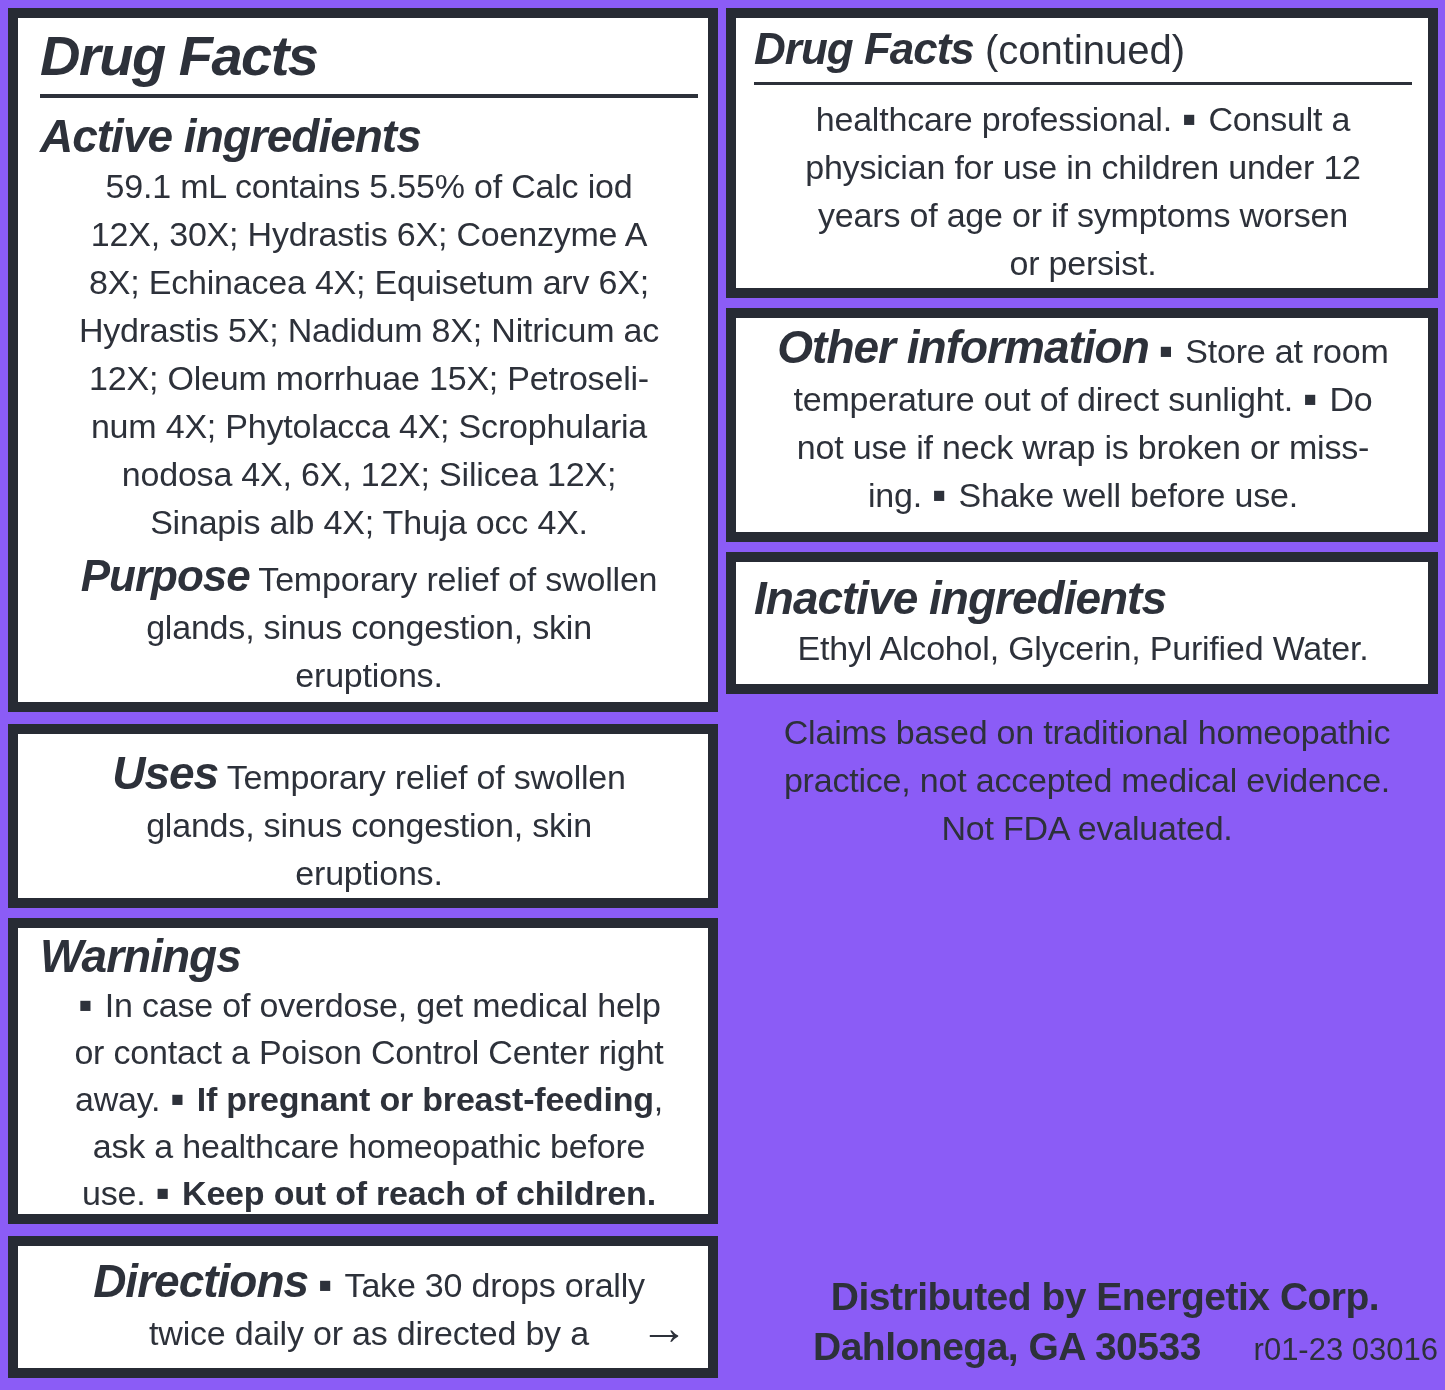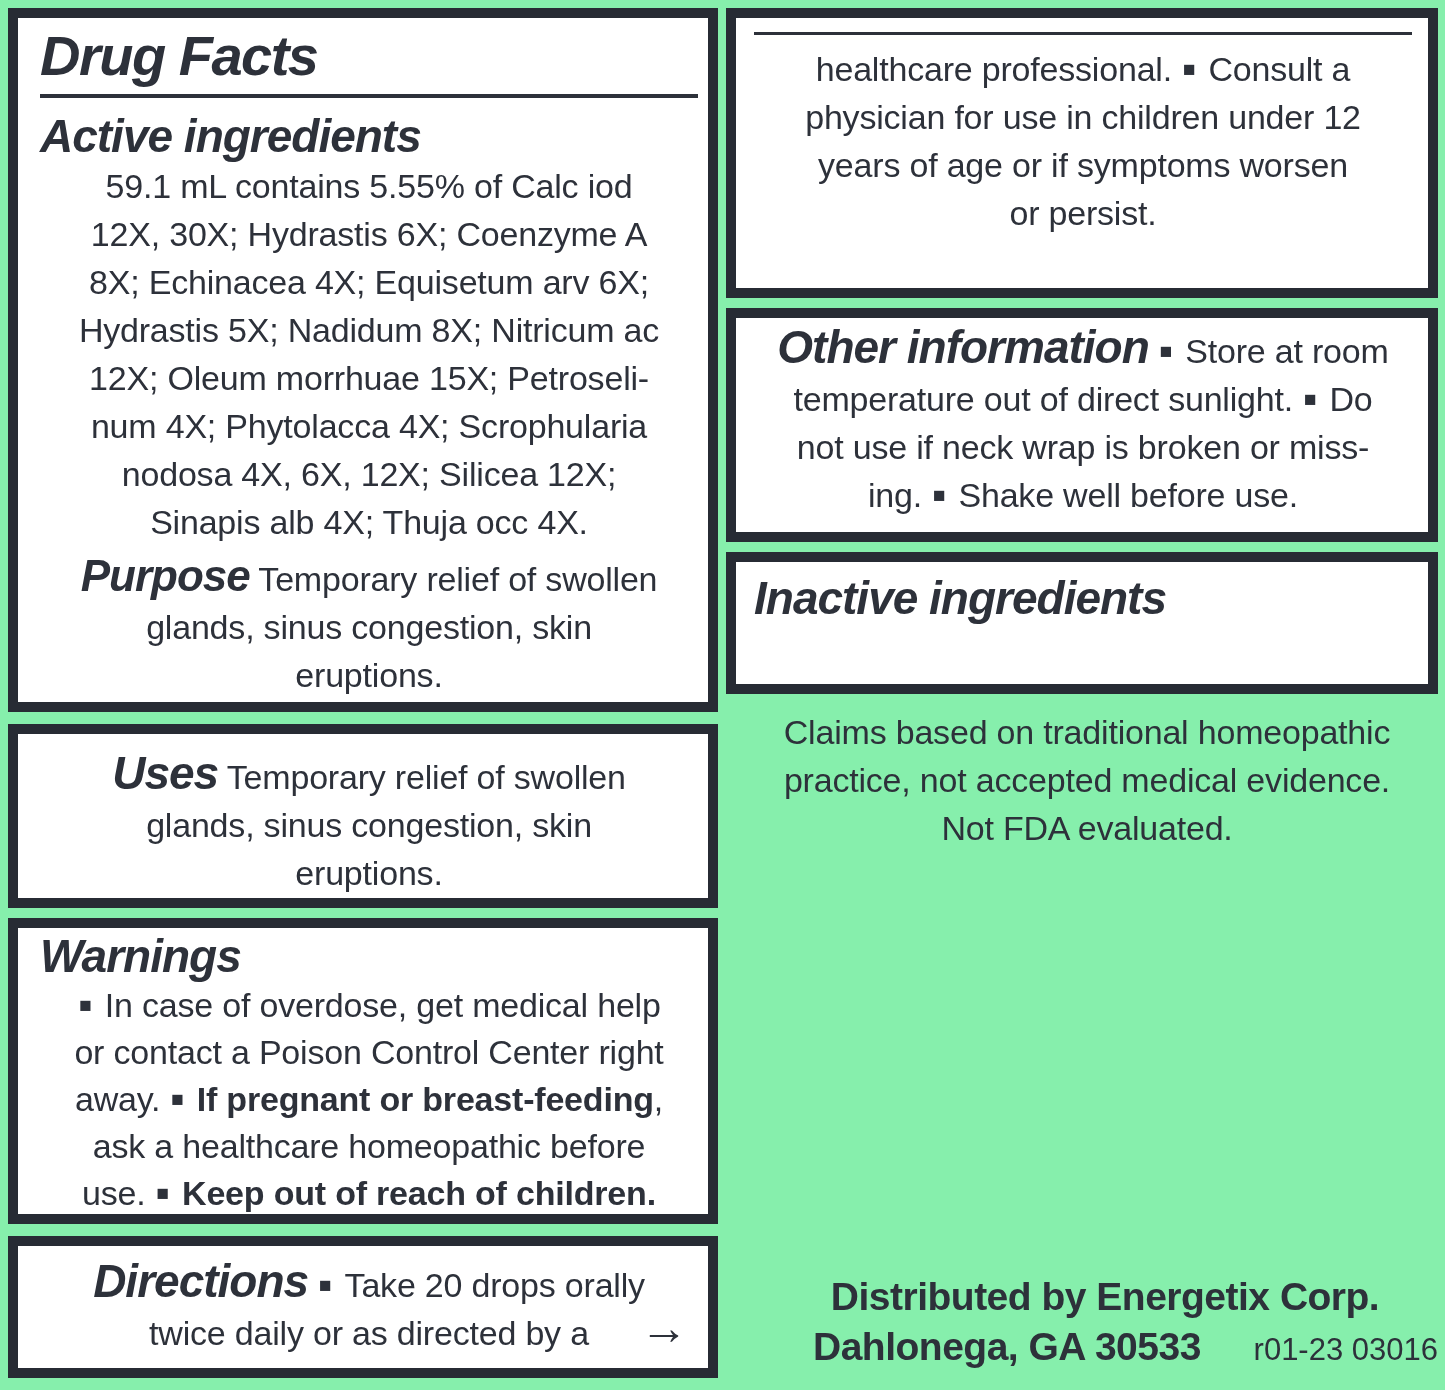--- a/index.html
+++ b/index.html
@@ -1,17 +1,17 @@
 <!DOCTYPE html>
 <html><head>
 <meta charset="utf-8">
 <style>
   html,body { margin:0; padding:0; background:#ffffff; }
   .sheet {
-    position:relative; width:1445px; height:1390px; background:#86efac;
+    position:relative; width:1445px; height:1390px; background:#8b5cf6;
     font-family:"Liberation Sans","DejaVu Sans",sans-serif;
     color:#2d313a; overflow:hidden;
   }
   .box {
     position:absolute; box-sizing:border-box; background:#fff;
     border:10px solid #272b34;
   }
   .box-l { left:8px; width:710px; padding:8px 10px 8px 22px; }
   .box-r { left:726px; width:712px; padding:6px 16px 6px 18px; }
 
@@ -95,47 +95,49 @@
       <div class="ln"><span class="bullet bullet-first">■</span><span>In case of overdose, get medical help</span></div>
       <div class="ln">or contact a Poison Control Center right</div>
       <div class="ln"><span>away.</span><span class="bullet">■</span><span class="bold">If pregnant or breast-feeding</span><span>,</span></div>
       <div class="ln">ask a healthcare homeopathic before</div>
       <div class="ln"><span>use.</span><span class="bullet">■</span><span class="bold">Keep out of reach of children.</span></div>
     </div>
   </section>
 
   <section class="box box-l" style="top:1236px; height:142px; padding-top:12px;">
     <div class="bd">
-      <div class="ln"><span class="h2i">Directions</span><span class="bullet">■</span><span>Take 20 drops orally</span></div>
+      <div class="ln"><span class="h2i">Directions</span><span class="bullet">■</span><span>Take 30 drops orally</span></div>
       <div class="ln">twice daily or as directed by a</div>
     </div>
     <span class="dir-arrow">→</span>
   </section>
 
   <section class="box box-r" style="top:8px; height:290px;">
+    <div><span class="t1r">Drug Facts</span><span class="cont">&nbsp;</span><span class="cont">(continued)</span></div>
     <div class="rule-r"></div>
     <div class="bd">
       <div class="ln"><span>healthcare professional.</span><span class="bullet">■</span><span>Consult a</span></div>
       <div class="ln">physician for use in children under 12</div>
       <div class="ln">years of age or if symptoms worsen</div>
       <div class="ln">or persist.</div>
     </div>
   </section>
 
   <section class="box box-r" style="top:308px; height:234px; padding-top:6px;">
     <div class="bd">
       <div class="ln"><span class="h2i">Other information</span><span class="bullet">■</span><span>Store at room</span></div>
       <div class="ln"><span>temperature out of direct sunlight.</span><span class="bullet">■</span><span>Do</span></div>
       <div class="ln">not use if neck wrap is broken or miss-</div>
       <div class="ln"><span>ing.</span><span class="bullet">■</span><span>Shake well before use.</span></div>
     </div>
   </section>
 
   <section class="box box-r" style="top:552px; height:142px; padding-top:10px;">
     <div class="h2">Inactive ingredients</div>
+    <div class="bd ln">Ethyl Alcohol, Glycerin, Purified Water.</div>
   </section>
 
   <div class="claims">
     <div class="ln">Claims based on traditional homeopathic</div>
     <div class="ln">practice, not accepted medical evidence.</div>
     <div class="ln">Not FDA evaluated.</div>
   </div>
 
   <div class="distributor">
     <div class="ln">Distributed by Energetix Corp.</div>

